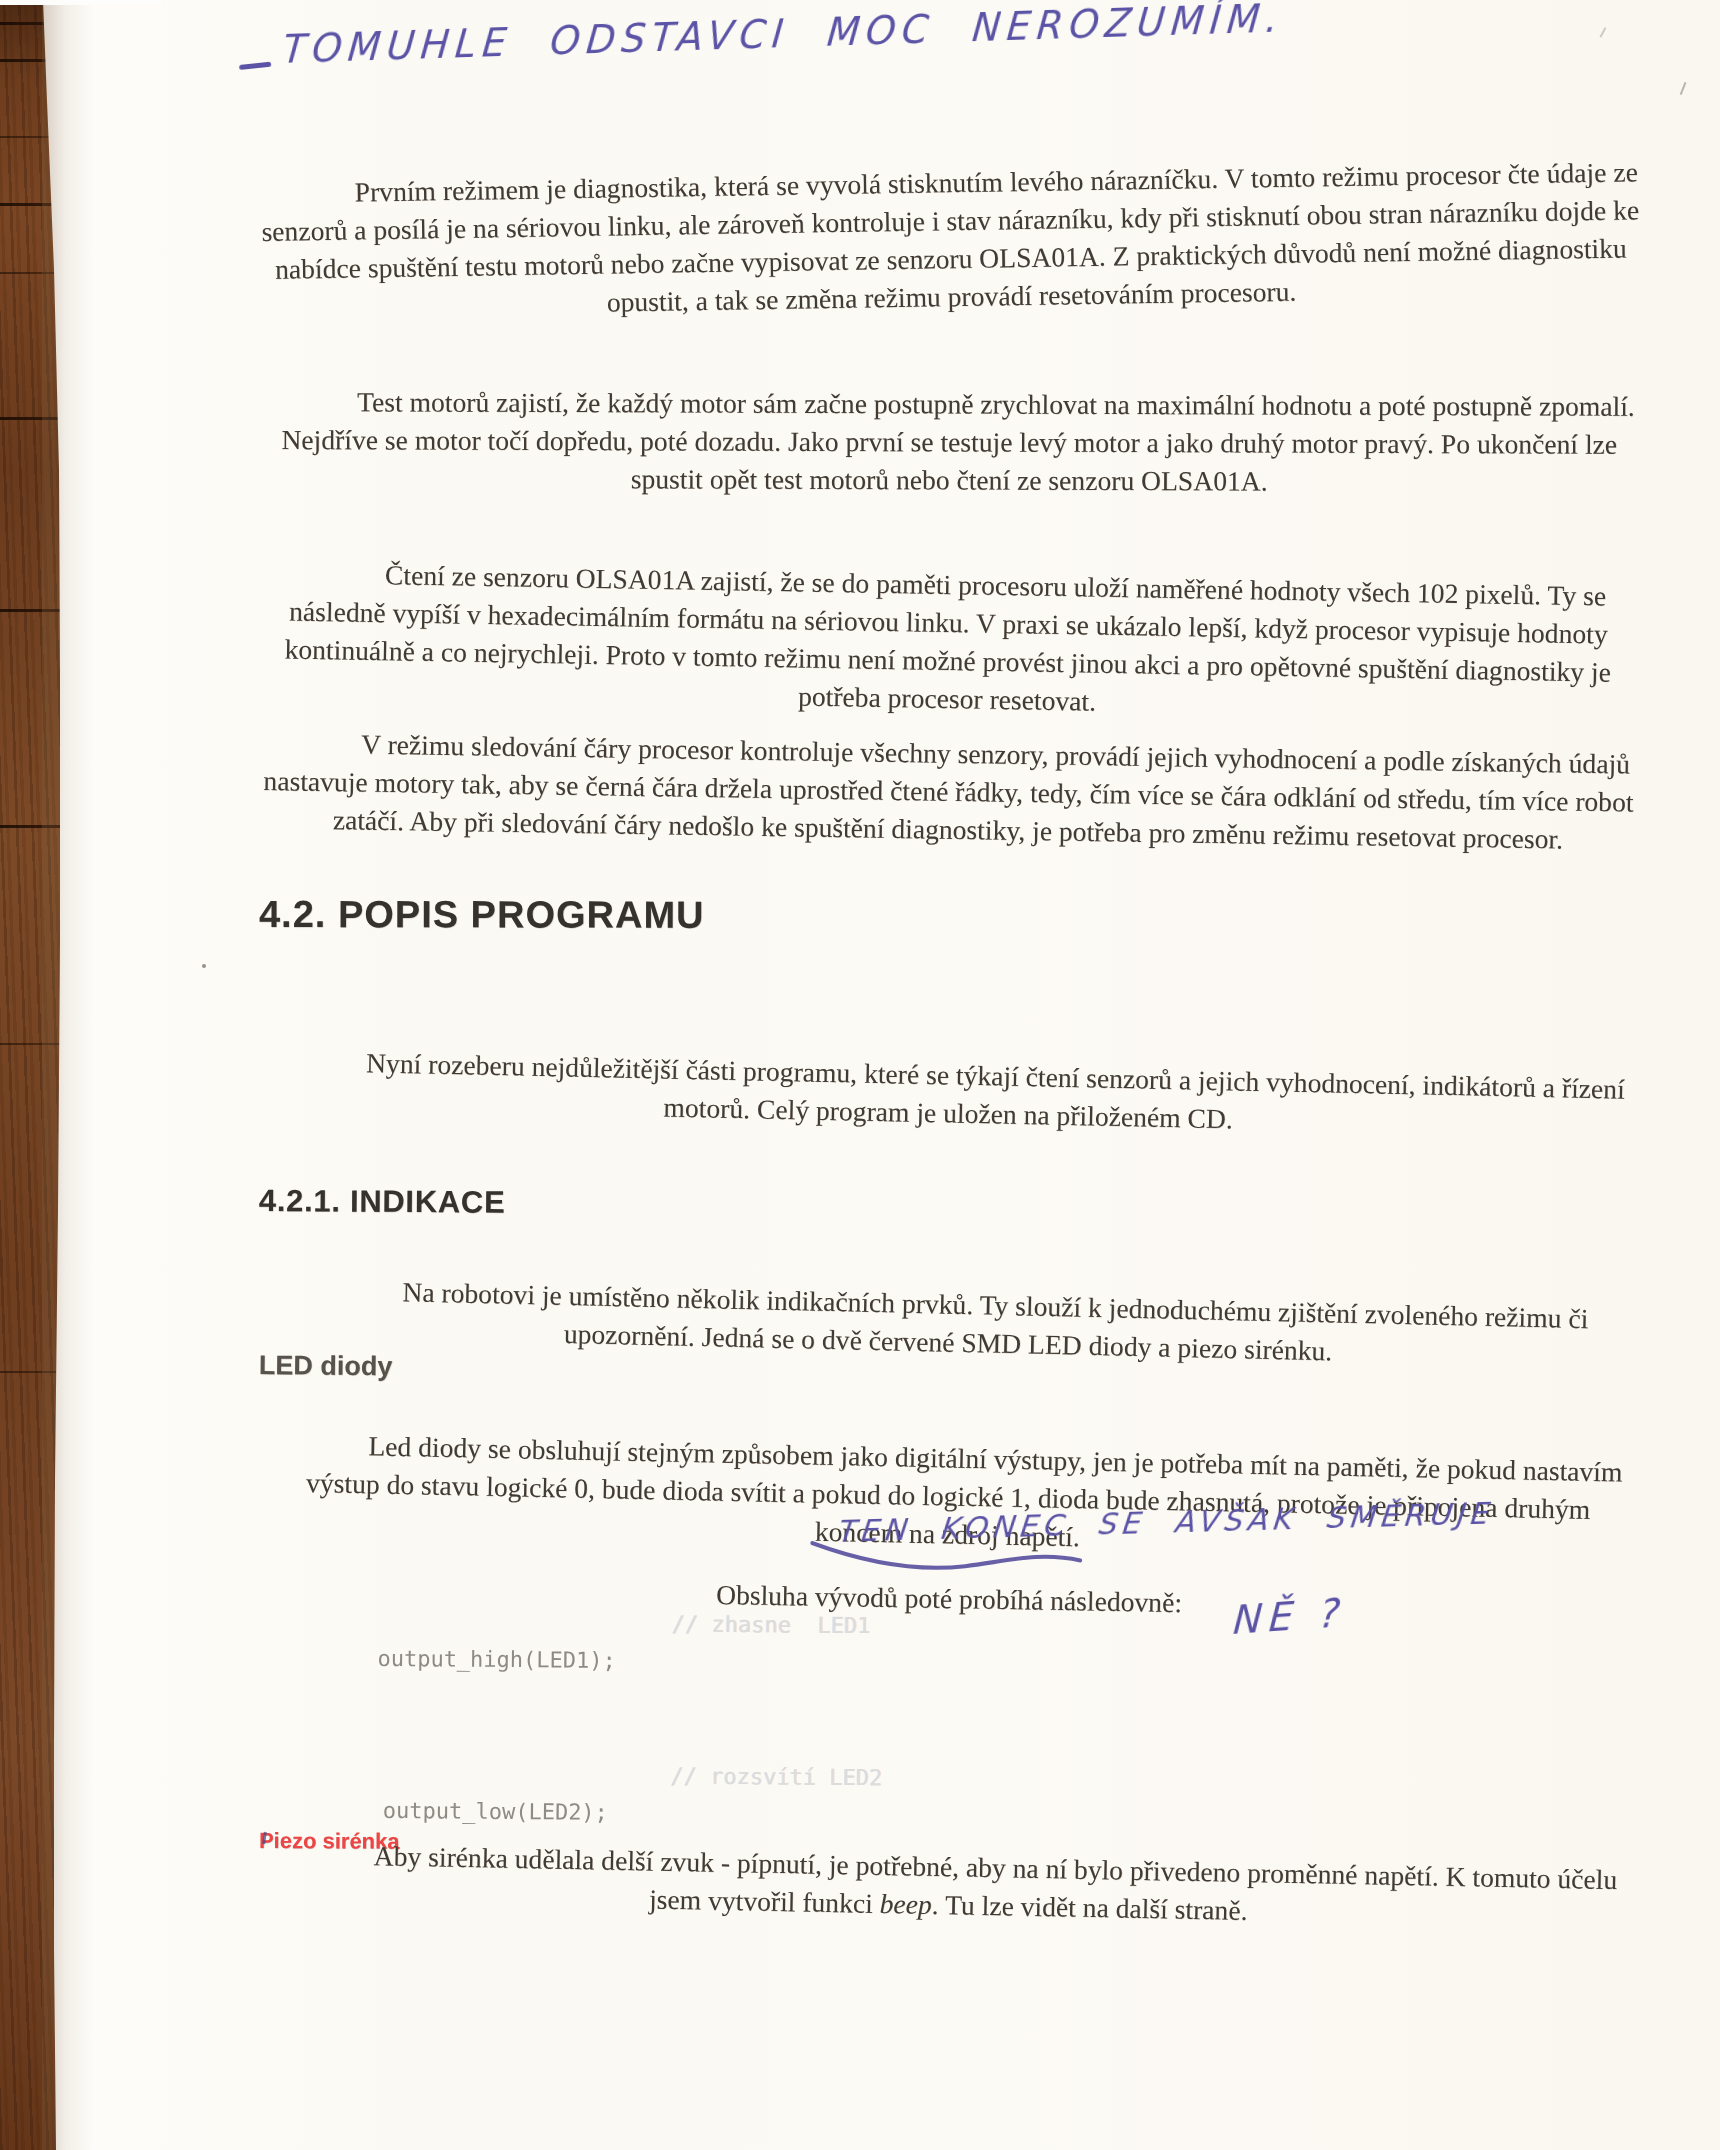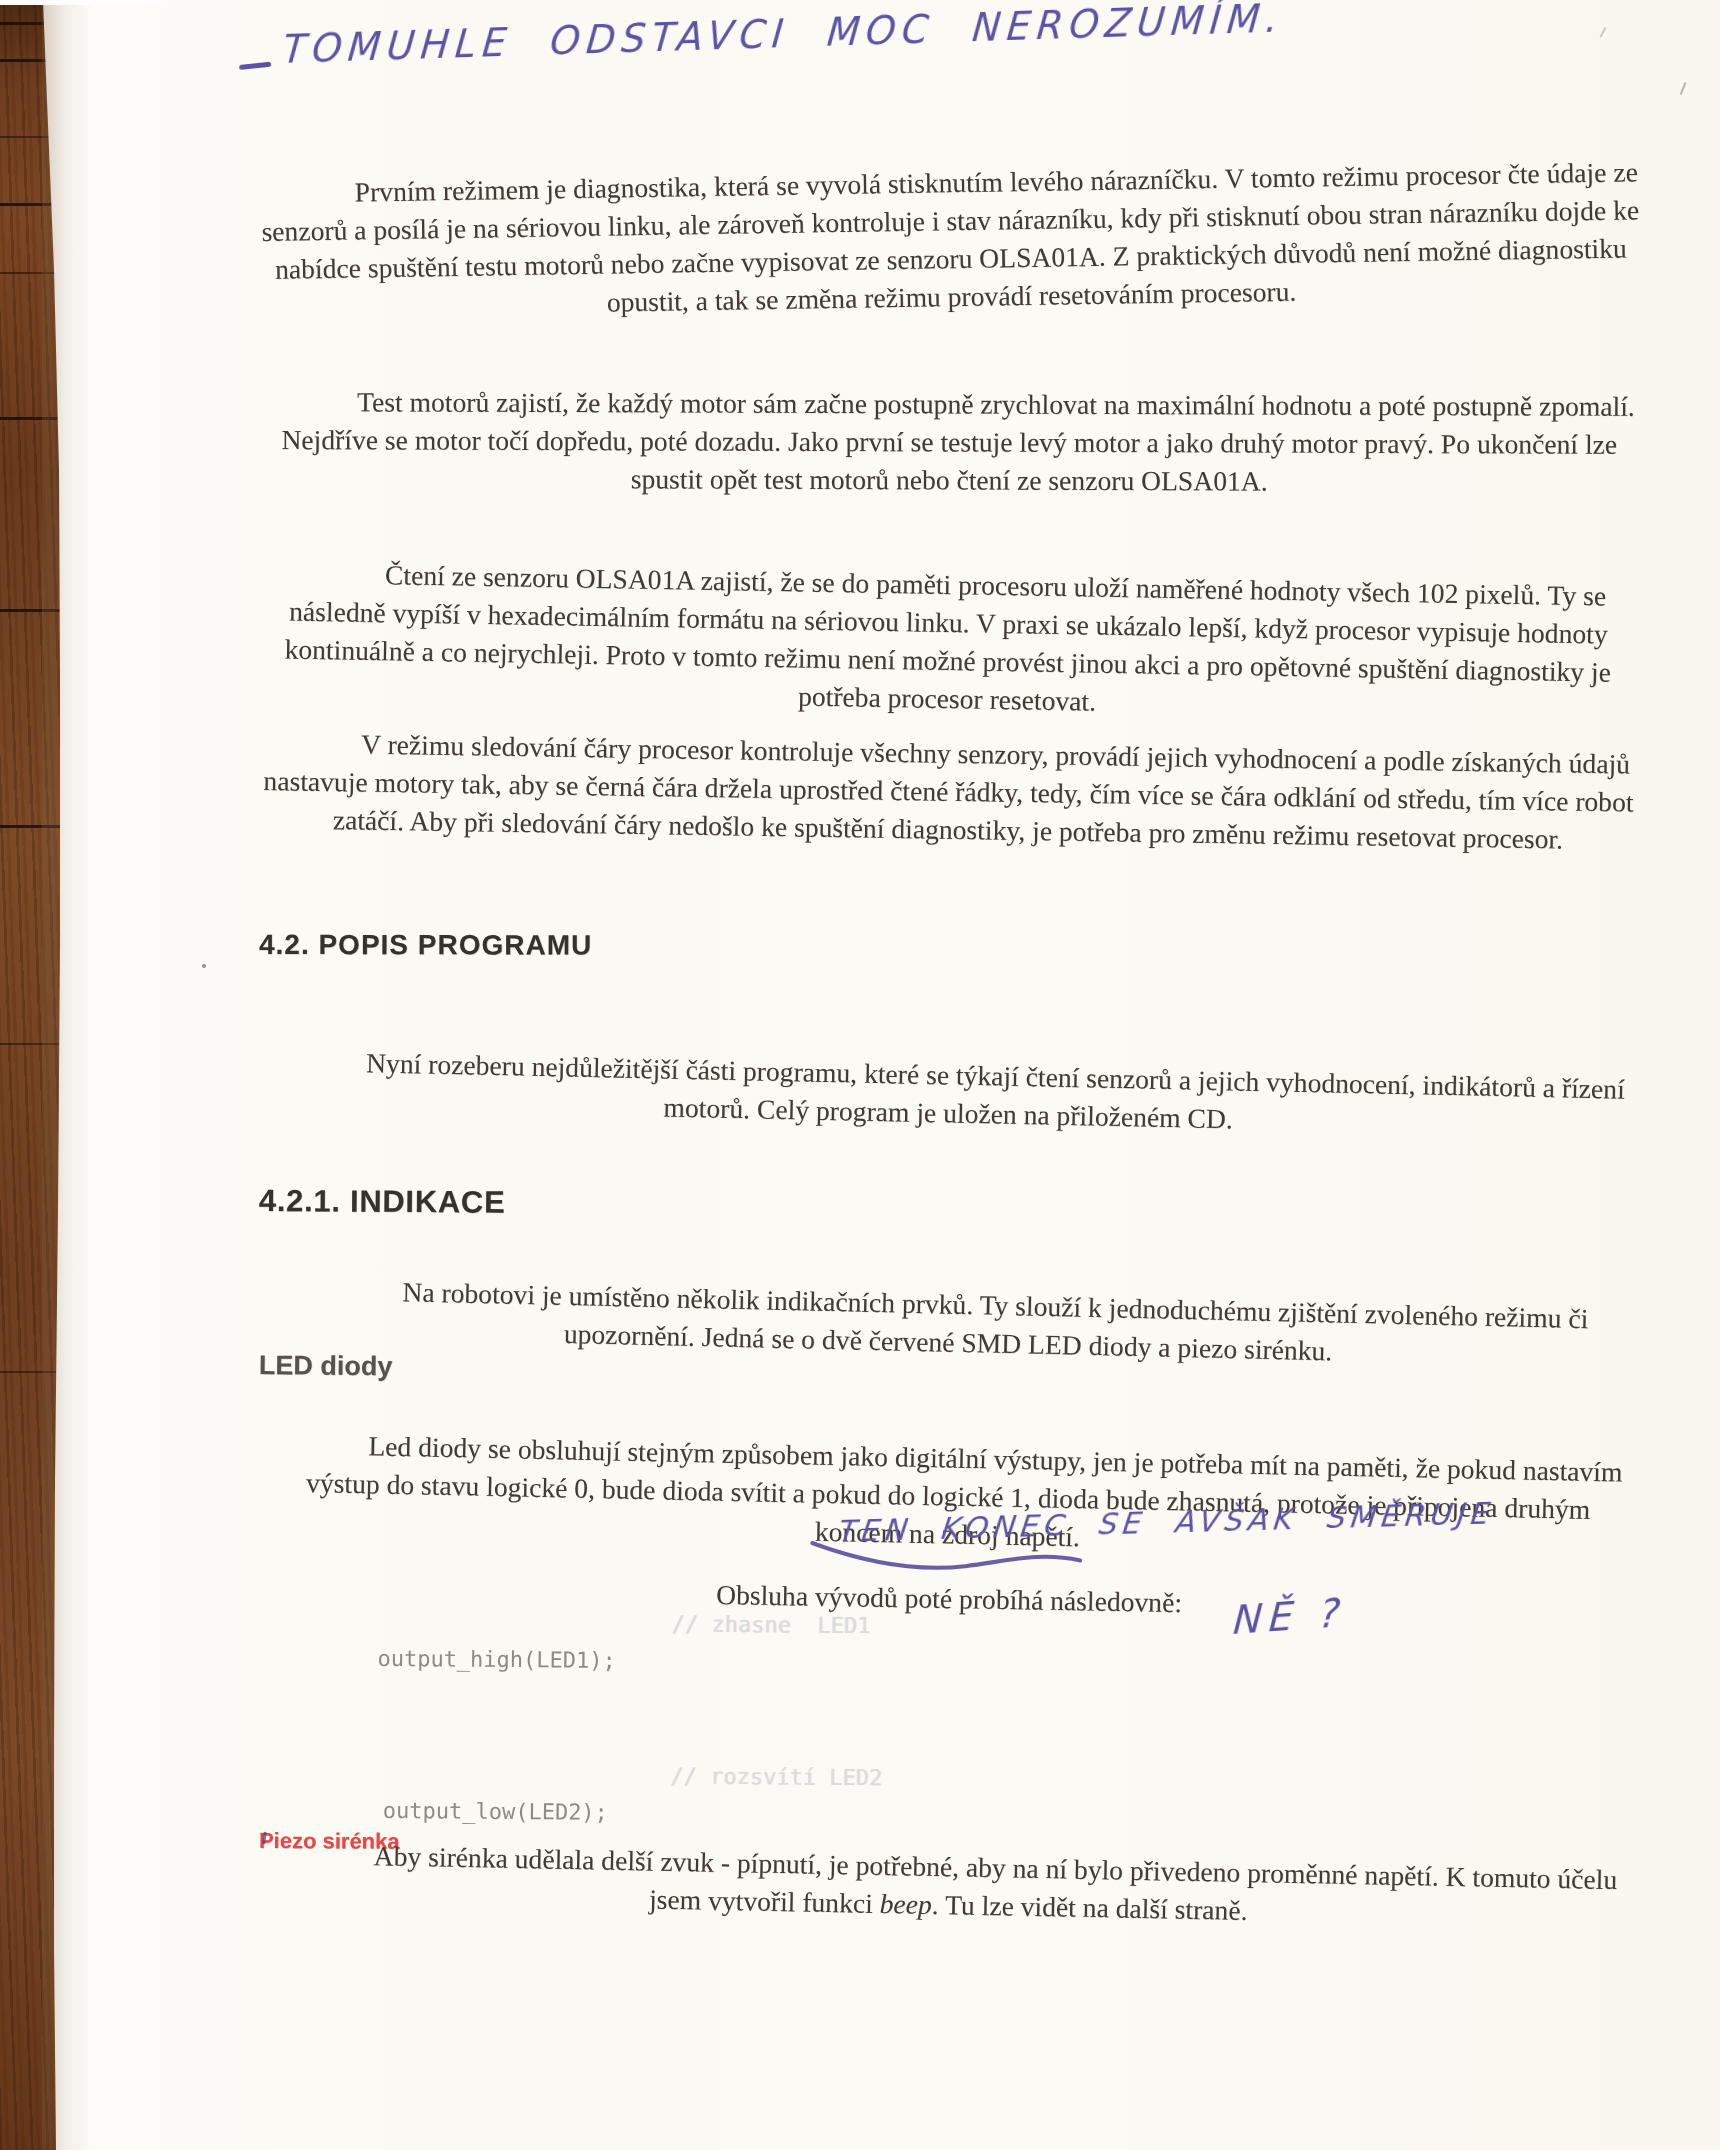--- a/index.html
+++ b/index.html
@@ -24,21 +24,21 @@
 
   
   .content{position:absolute;inset:0;font-family:"Liberation Serif",serif;color:#403b35;
     filter:blur(0.2px);text-align:center;}
   .para{position:absolute;left:259px;width:1381px;font-size:27.6px;line-height:38px;
     text-indent:93px;transform-origin:0 0;
     text-shadow:0.4px 0.4px 0.6px rgba(110,85,60,.30);}
   .noindent{text-indent:0;}
   .h-sans{position:absolute;left:259px;font-family:"Liberation Sans",sans-serif;font-weight:bold;
     color:#35322d;transform-origin:0 0;text-shadow:0.5px 0.5px 0.7px rgba(80,70,55,.35);}
-  .h1{top:910px;font-size:28px;letter-spacing:1px;transform:rotate(.1deg);}
+  .h1{top:868px;font-size:38px;letter-spacing:1px;transform:rotate(.1deg);}
   .h2{top:1157px;font-size:31px;letter-spacing:0.7px;transform:rotate(.4deg);}
   .h3{top:1323px;font-size:27px;color:#57524b;transform:rotate(.6deg);}
   .h4{top:1806px;font-size:22px;color:#ef4444;transform:rotate(.3deg);}
 
   
   .wavy-host{position:relative;white-space:nowrap;}
   .wavy-host svg{position:absolute;left:-5.4px;bottom:-23px;width:calc(100% + 10.8px);height:34px;overflow:visible;}
 
   
   .code{position:absolute;left:272px;top:1601px;font-family:"DejaVu Sans Mono",monospace;

